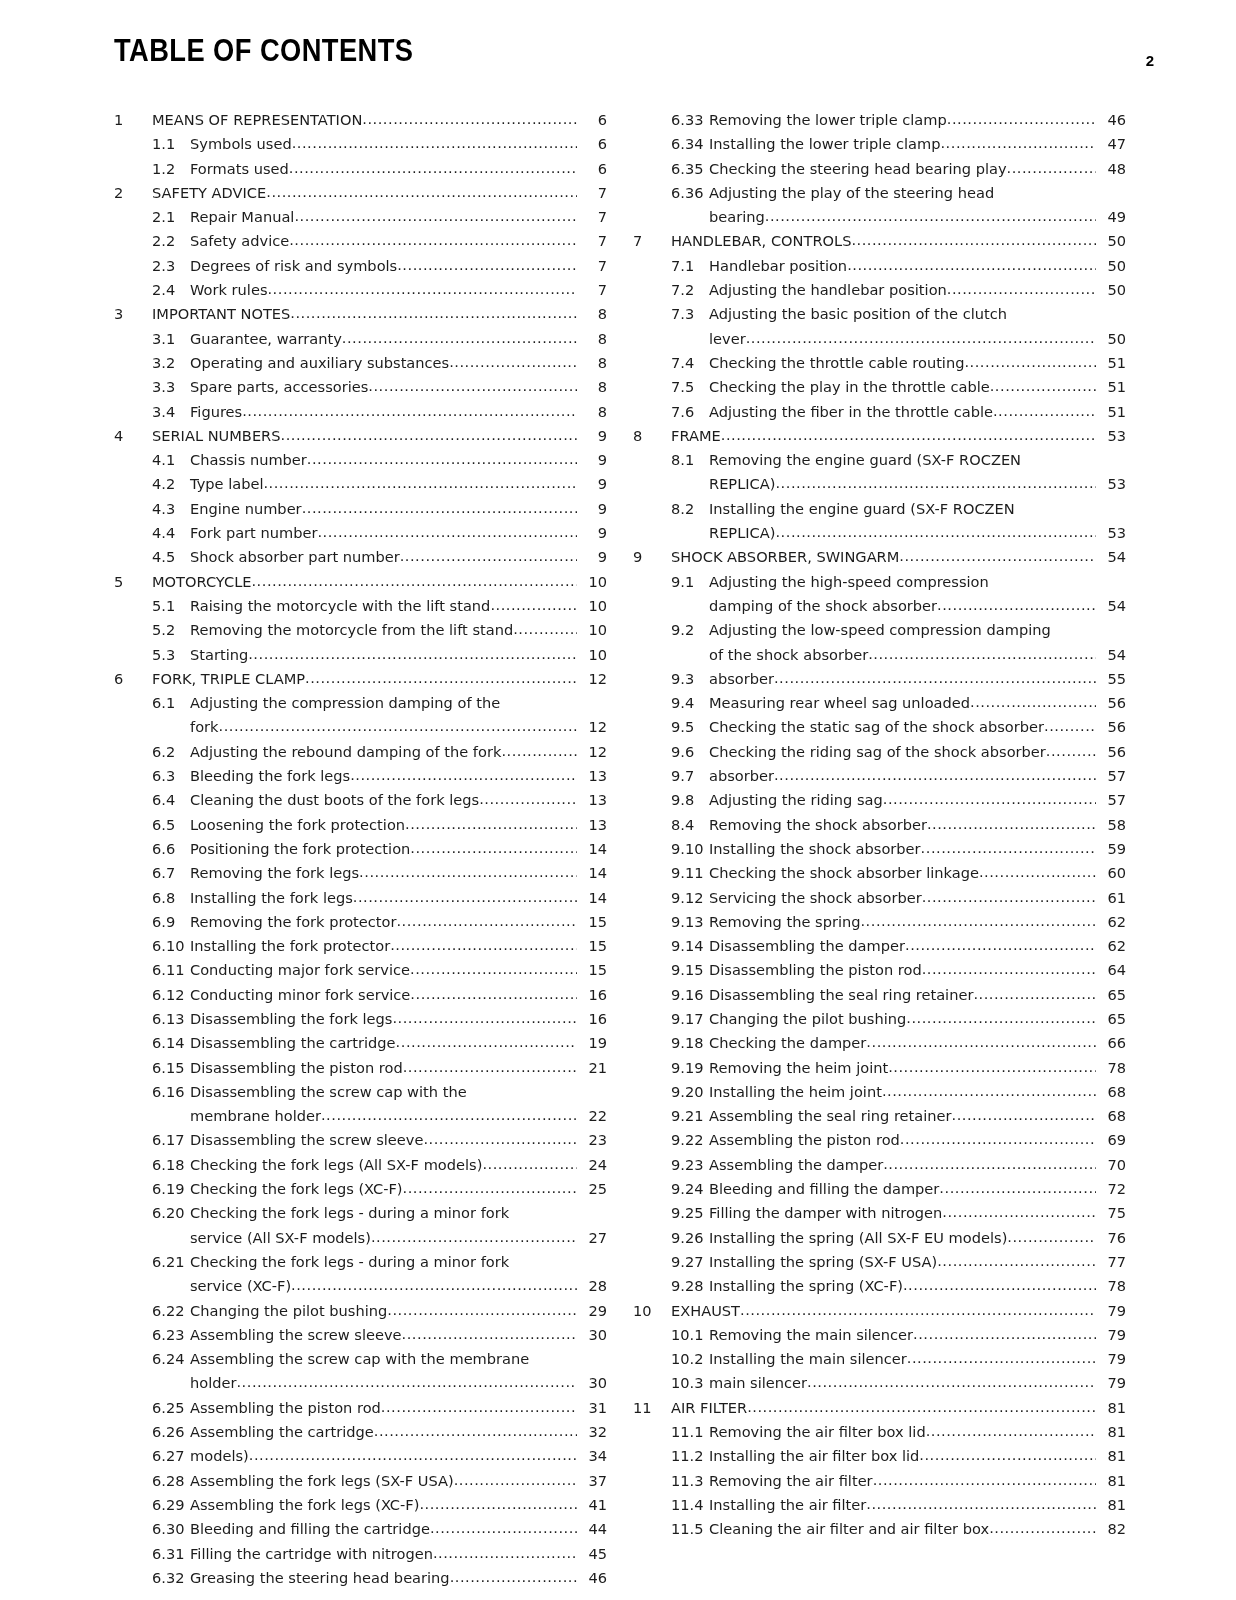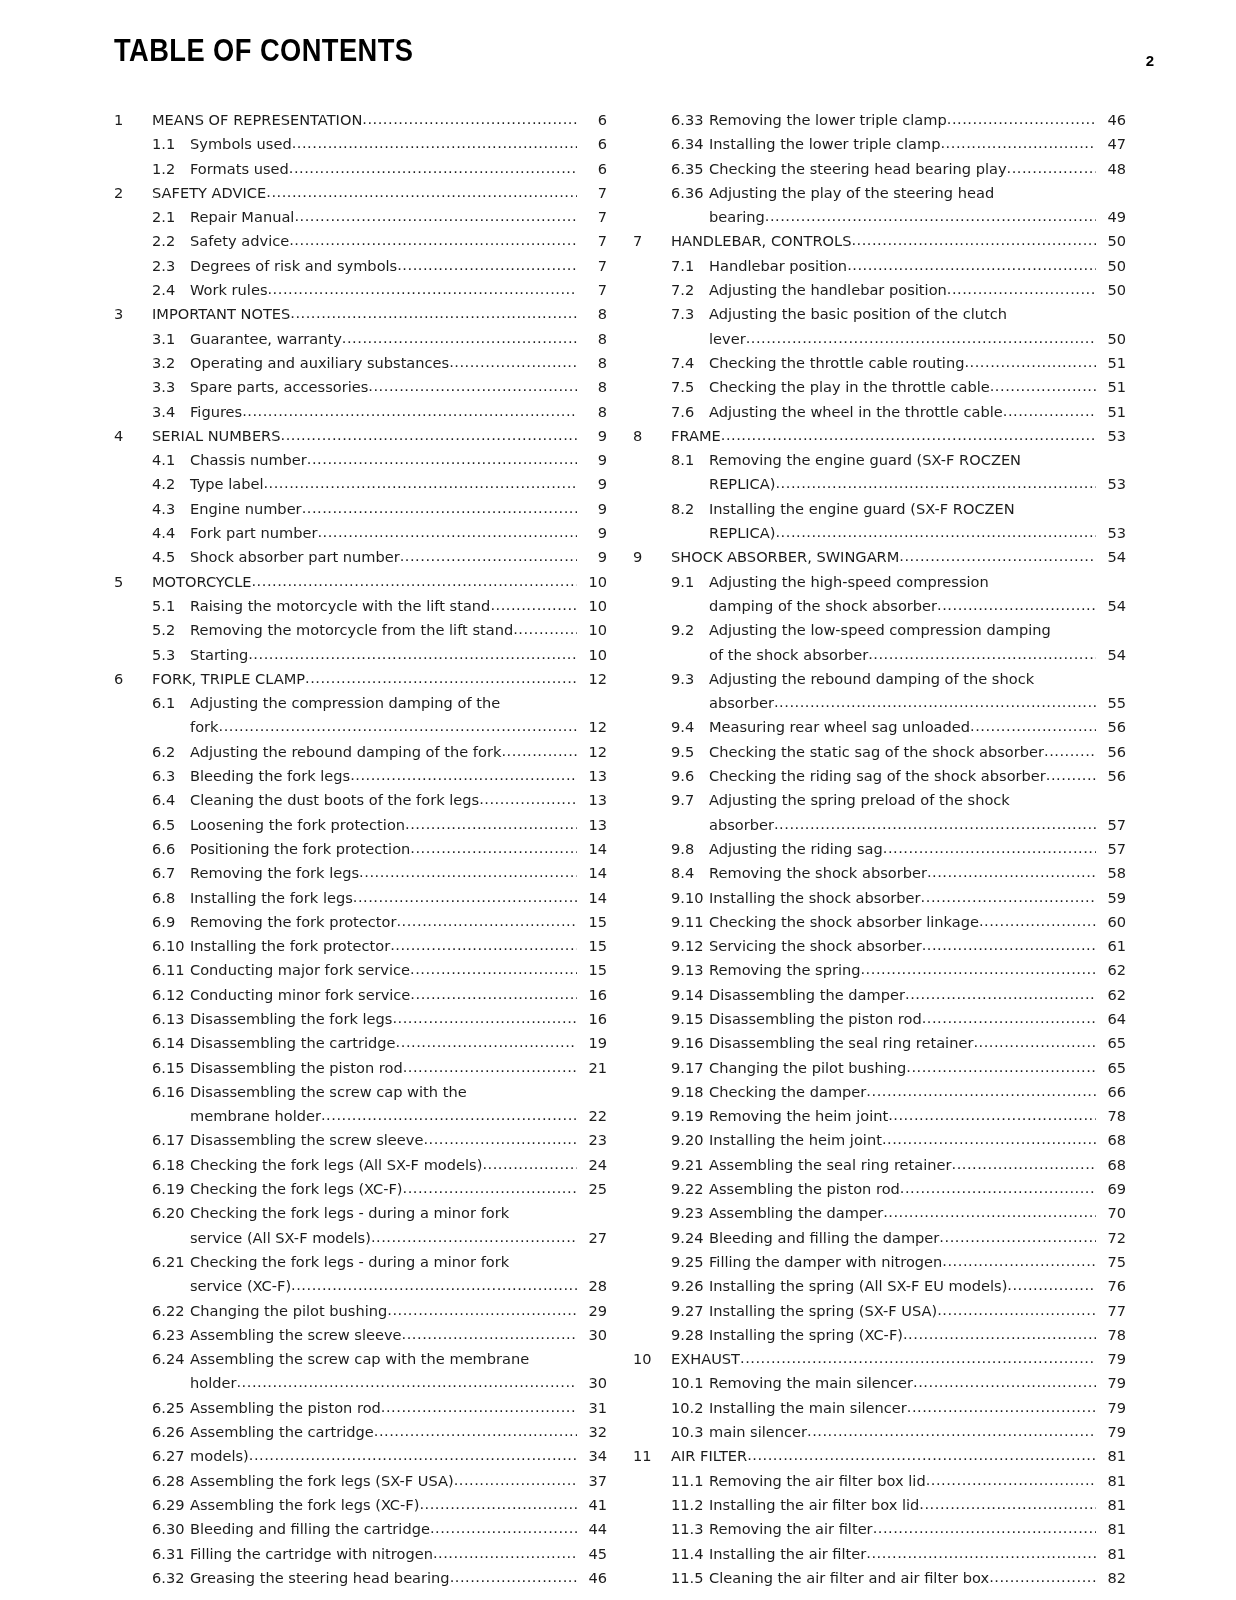--- a/index.html
+++ b/index.html
@@ -802,21 +802,21 @@
               <span class="lastword">Checking the play in the throttle cable</span>
               <span class="leader">......................................................................................................</span>
               <span class="pg">51</span>
             </span>
           </span>
         </div>
         <div class="toc-entry level-2">
           <span class="num">7.6</span>
           <span class="body">
             <span class="tail">
-              <span class="lastword">Adjusting the wheel in the throttle cable</span>
+              <span class="lastword">Adjusting the fiber in the throttle cable</span>
               <span class="leader">......................................................................................................</span>
               <span class="pg">51</span>
             </span>
           </span>
         </div>
         <div class="toc-entry level-1">
           <span class="num">8</span>
           <span class="body">
             <span class="tail">
               <span class="lastword">FRAME</span>
@@ -875,21 +875,20 @@
             <span class="tail">
               <span class="lastword">of the shock absorber</span>
               <span class="leader">......................................................................................................</span>
               <span class="pg">54</span>
             </span>
           </span>
         </div>
         <div class="toc-entry level-2">
           <span class="num">9.3</span>
           <span class="body">
-            <span class="wrapline">Adjusting the rebound damping of the shock</span>
             <span class="tail">
               <span class="lastword">absorber</span>
               <span class="leader">......................................................................................................</span>
               <span class="pg">55</span>
             </span>
           </span>
         </div>
         <div class="toc-entry level-2">
           <span class="num">9.4</span>
           <span class="body">
@@ -916,21 +915,20 @@
             <span class="tail">
               <span class="lastword">Checking the riding sag of the shock absorber</span>
               <span class="leader">......................................................................................................</span>
               <span class="pg">56</span>
             </span>
           </span>
         </div>
         <div class="toc-entry level-2">
           <span class="num">9.7</span>
           <span class="body">
-            <span class="wrapline">Adjusting the spring preload of the shock</span>
             <span class="tail">
               <span class="lastword">absorber</span>
               <span class="leader">......................................................................................................</span>
               <span class="pg">57</span>
             </span>
           </span>
         </div>
         <div class="toc-entry level-2">
           <span class="num">9.8</span>
           <span class="body">

